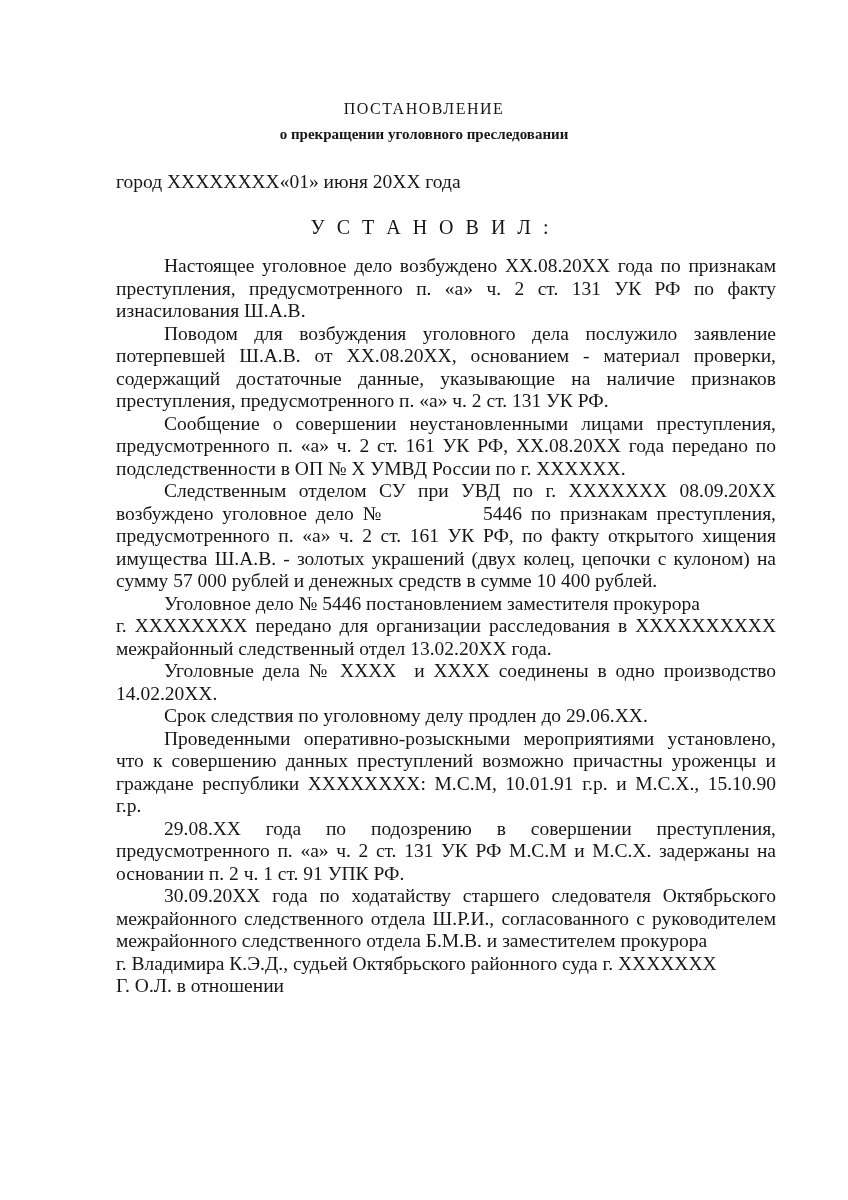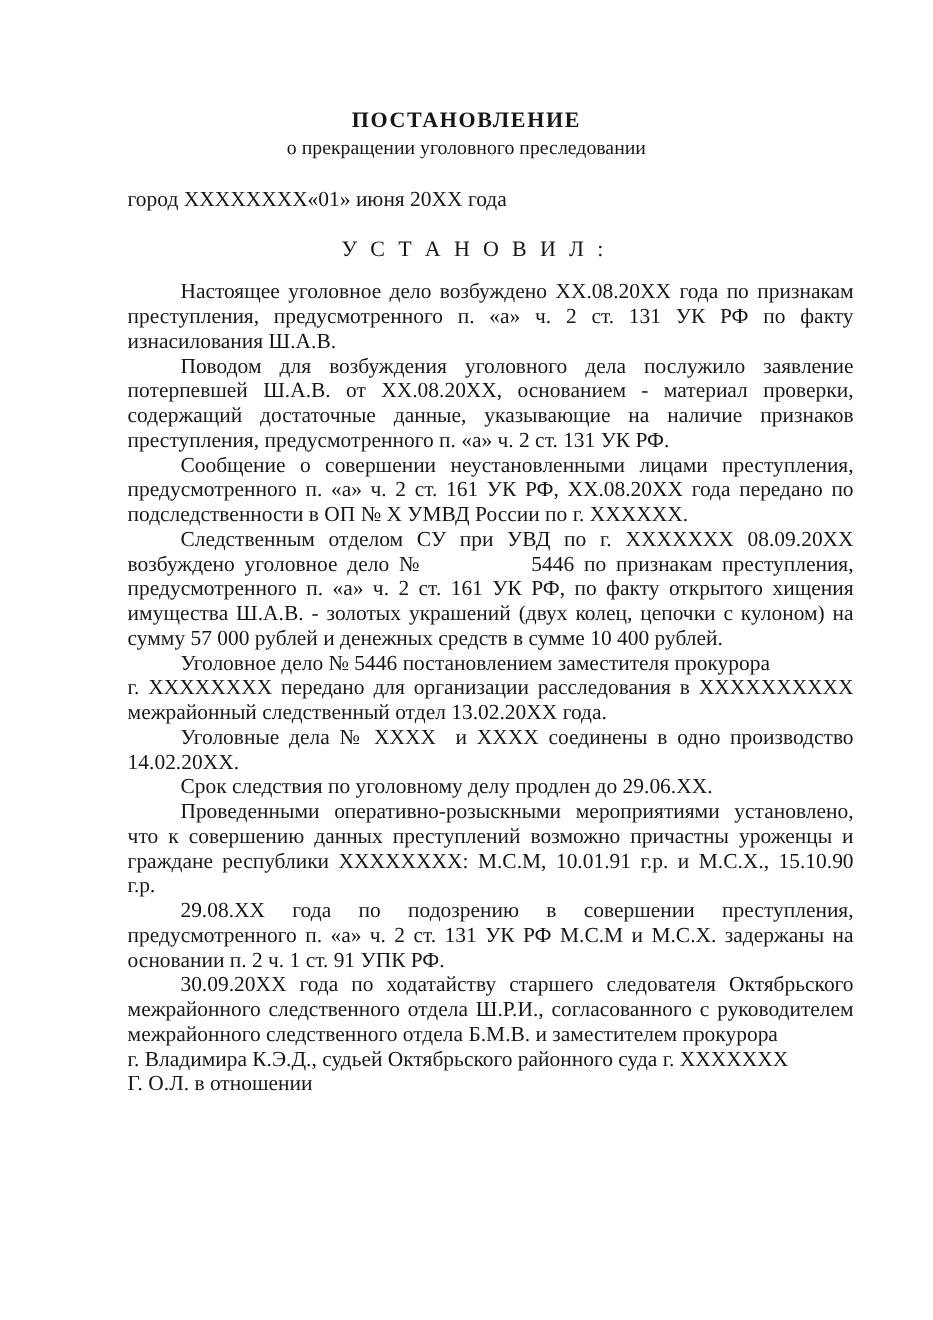--- a/index.html
+++ b/index.html
@@ -19,28 +19,28 @@
     font-size: 19.5px;
     line-height: 22.5px;
     color: #161616;
   }
   .centered-full {
     margin-left: -116px;
     margin-right: -72px;
     text-align: center;
   }
   .title1 {
-    font-size: 20px;
+    font-size: 16px;
     letter-spacing: 1.5px;
     line-height: 26px;
-    font-weight: bold;
+    font-weight: normal;
   }
   .title2 {
-    font-size: 18px;
-    font-weight: normal;
+    font-size: 15px;
+    font-weight: bold;
     line-height: 24px;
   }
   .date-row {
     display: flex;
     justify-content: flex-start;
     margin-top: 24px;
     line-height: 23px;
   }
   .preamble {
     margin-top: 26px;

